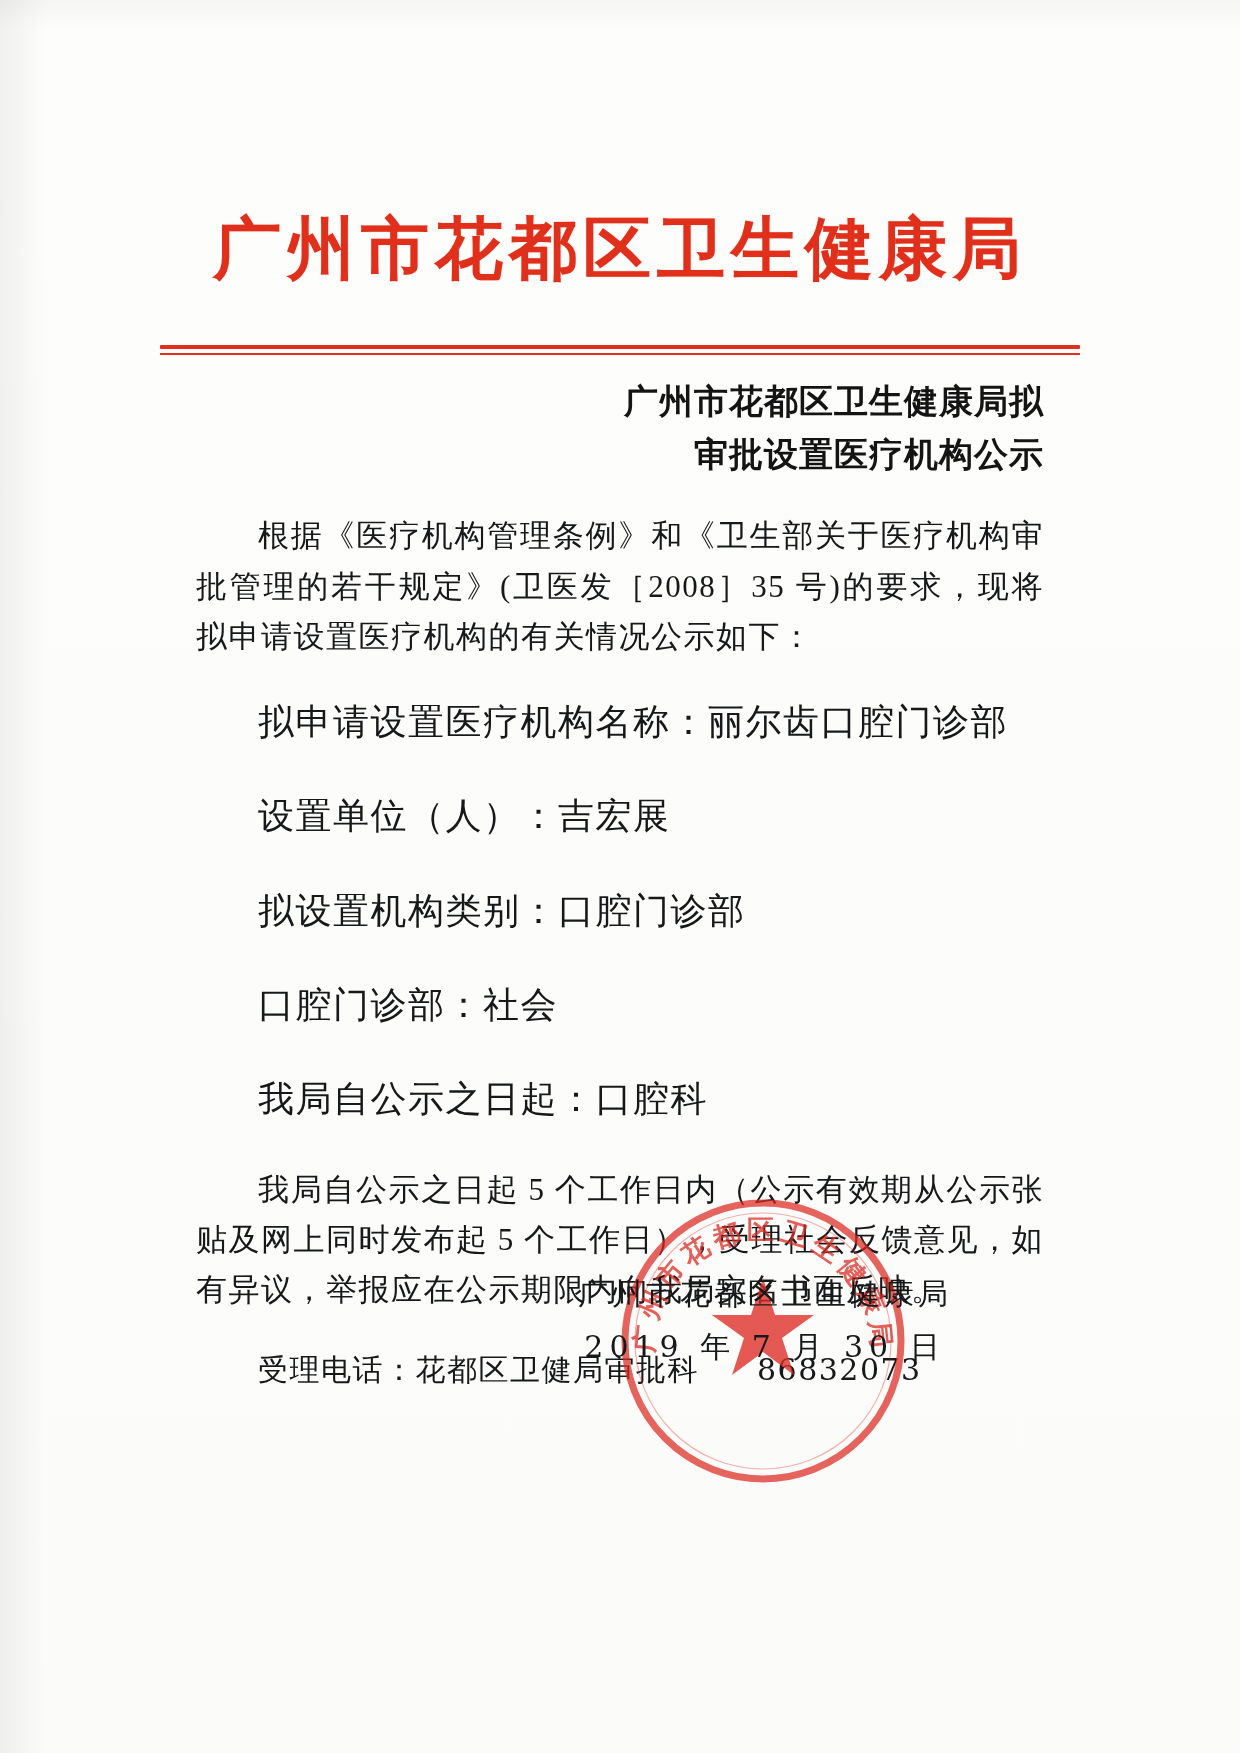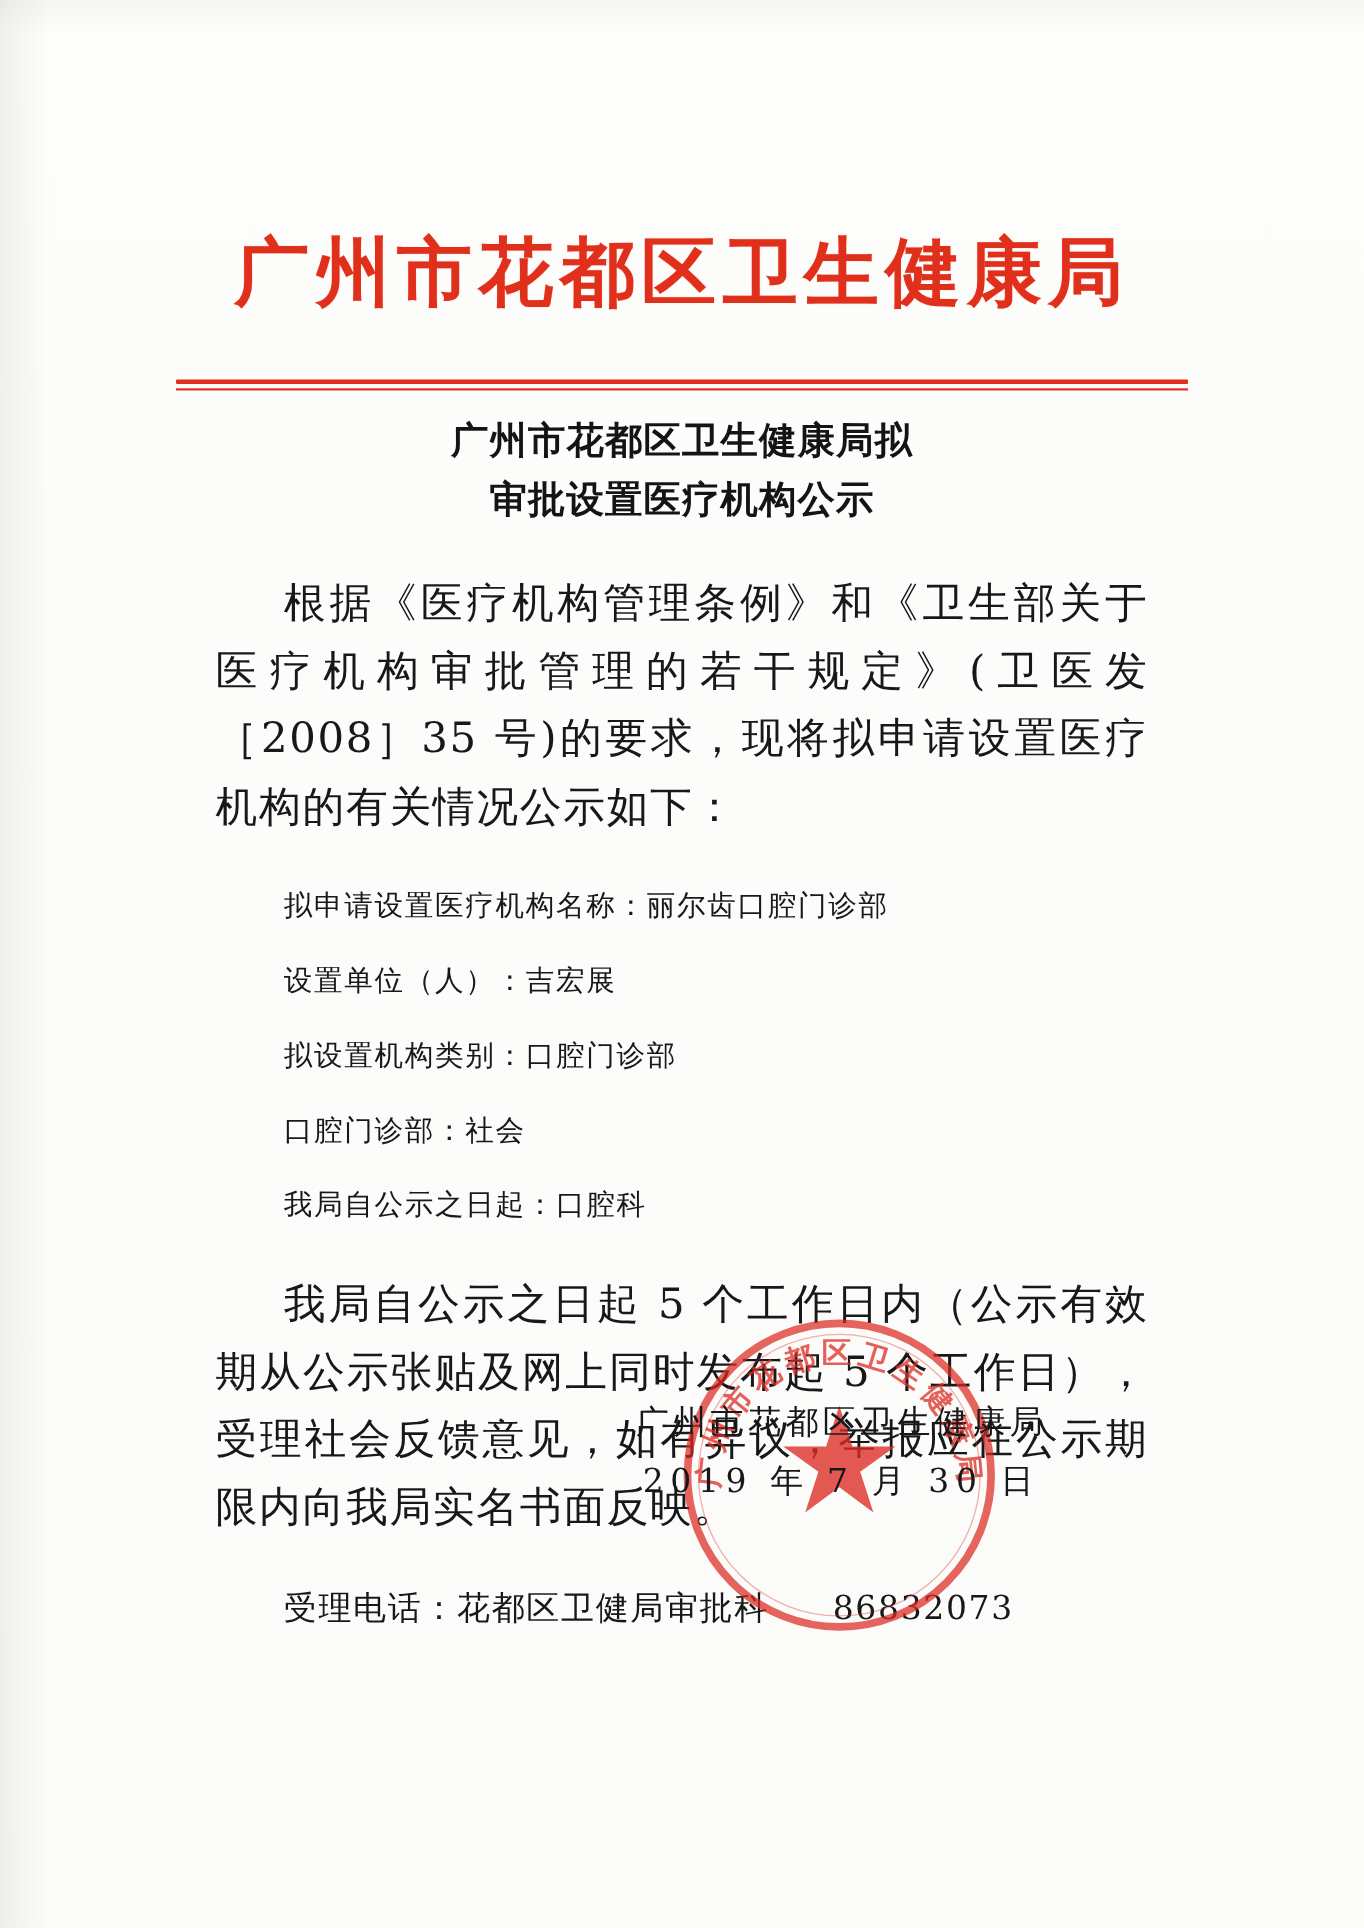--- a/index.html
+++ b/index.html
@@ -61,42 +61,43 @@
 
   
   .doc {
     position: absolute;
     top: 375px;
     left: 196px;
     width: 848px;
   }
 
   .doc-title {
-    text-align: center;
+    text-align: right;
     font-family: "DejaVu Sans", "Liberation Sans", sans-serif;
     font-size: 34px;
     font-weight: bold;
     line-height: 1.55;
     letter-spacing: 1px;
     color: #141414;
   }
   .doc-title span { display: block; }
 
   .para {
-    font-size: 38px;
+    font-size: 31px;
     line-height: 1.62;
     letter-spacing: 1.5px;
     text-align: justify;
     text-justify: inter-ideograph;
     color: #16181a;
+    font-family: Liberation Serif, serif;
   }
   .para.indent { text-indent: 62px; }
 
   .field {
-    font-size: 26px;
+    font-size: 36px;
     line-height: 1.62;
     letter-spacing: 1.5px;
     text-indent: 62px;
     margin-top: 8px;
     color: #16181a;
   }
 
   .contact {
     font-size: 30px;
     line-height: 1.62;

